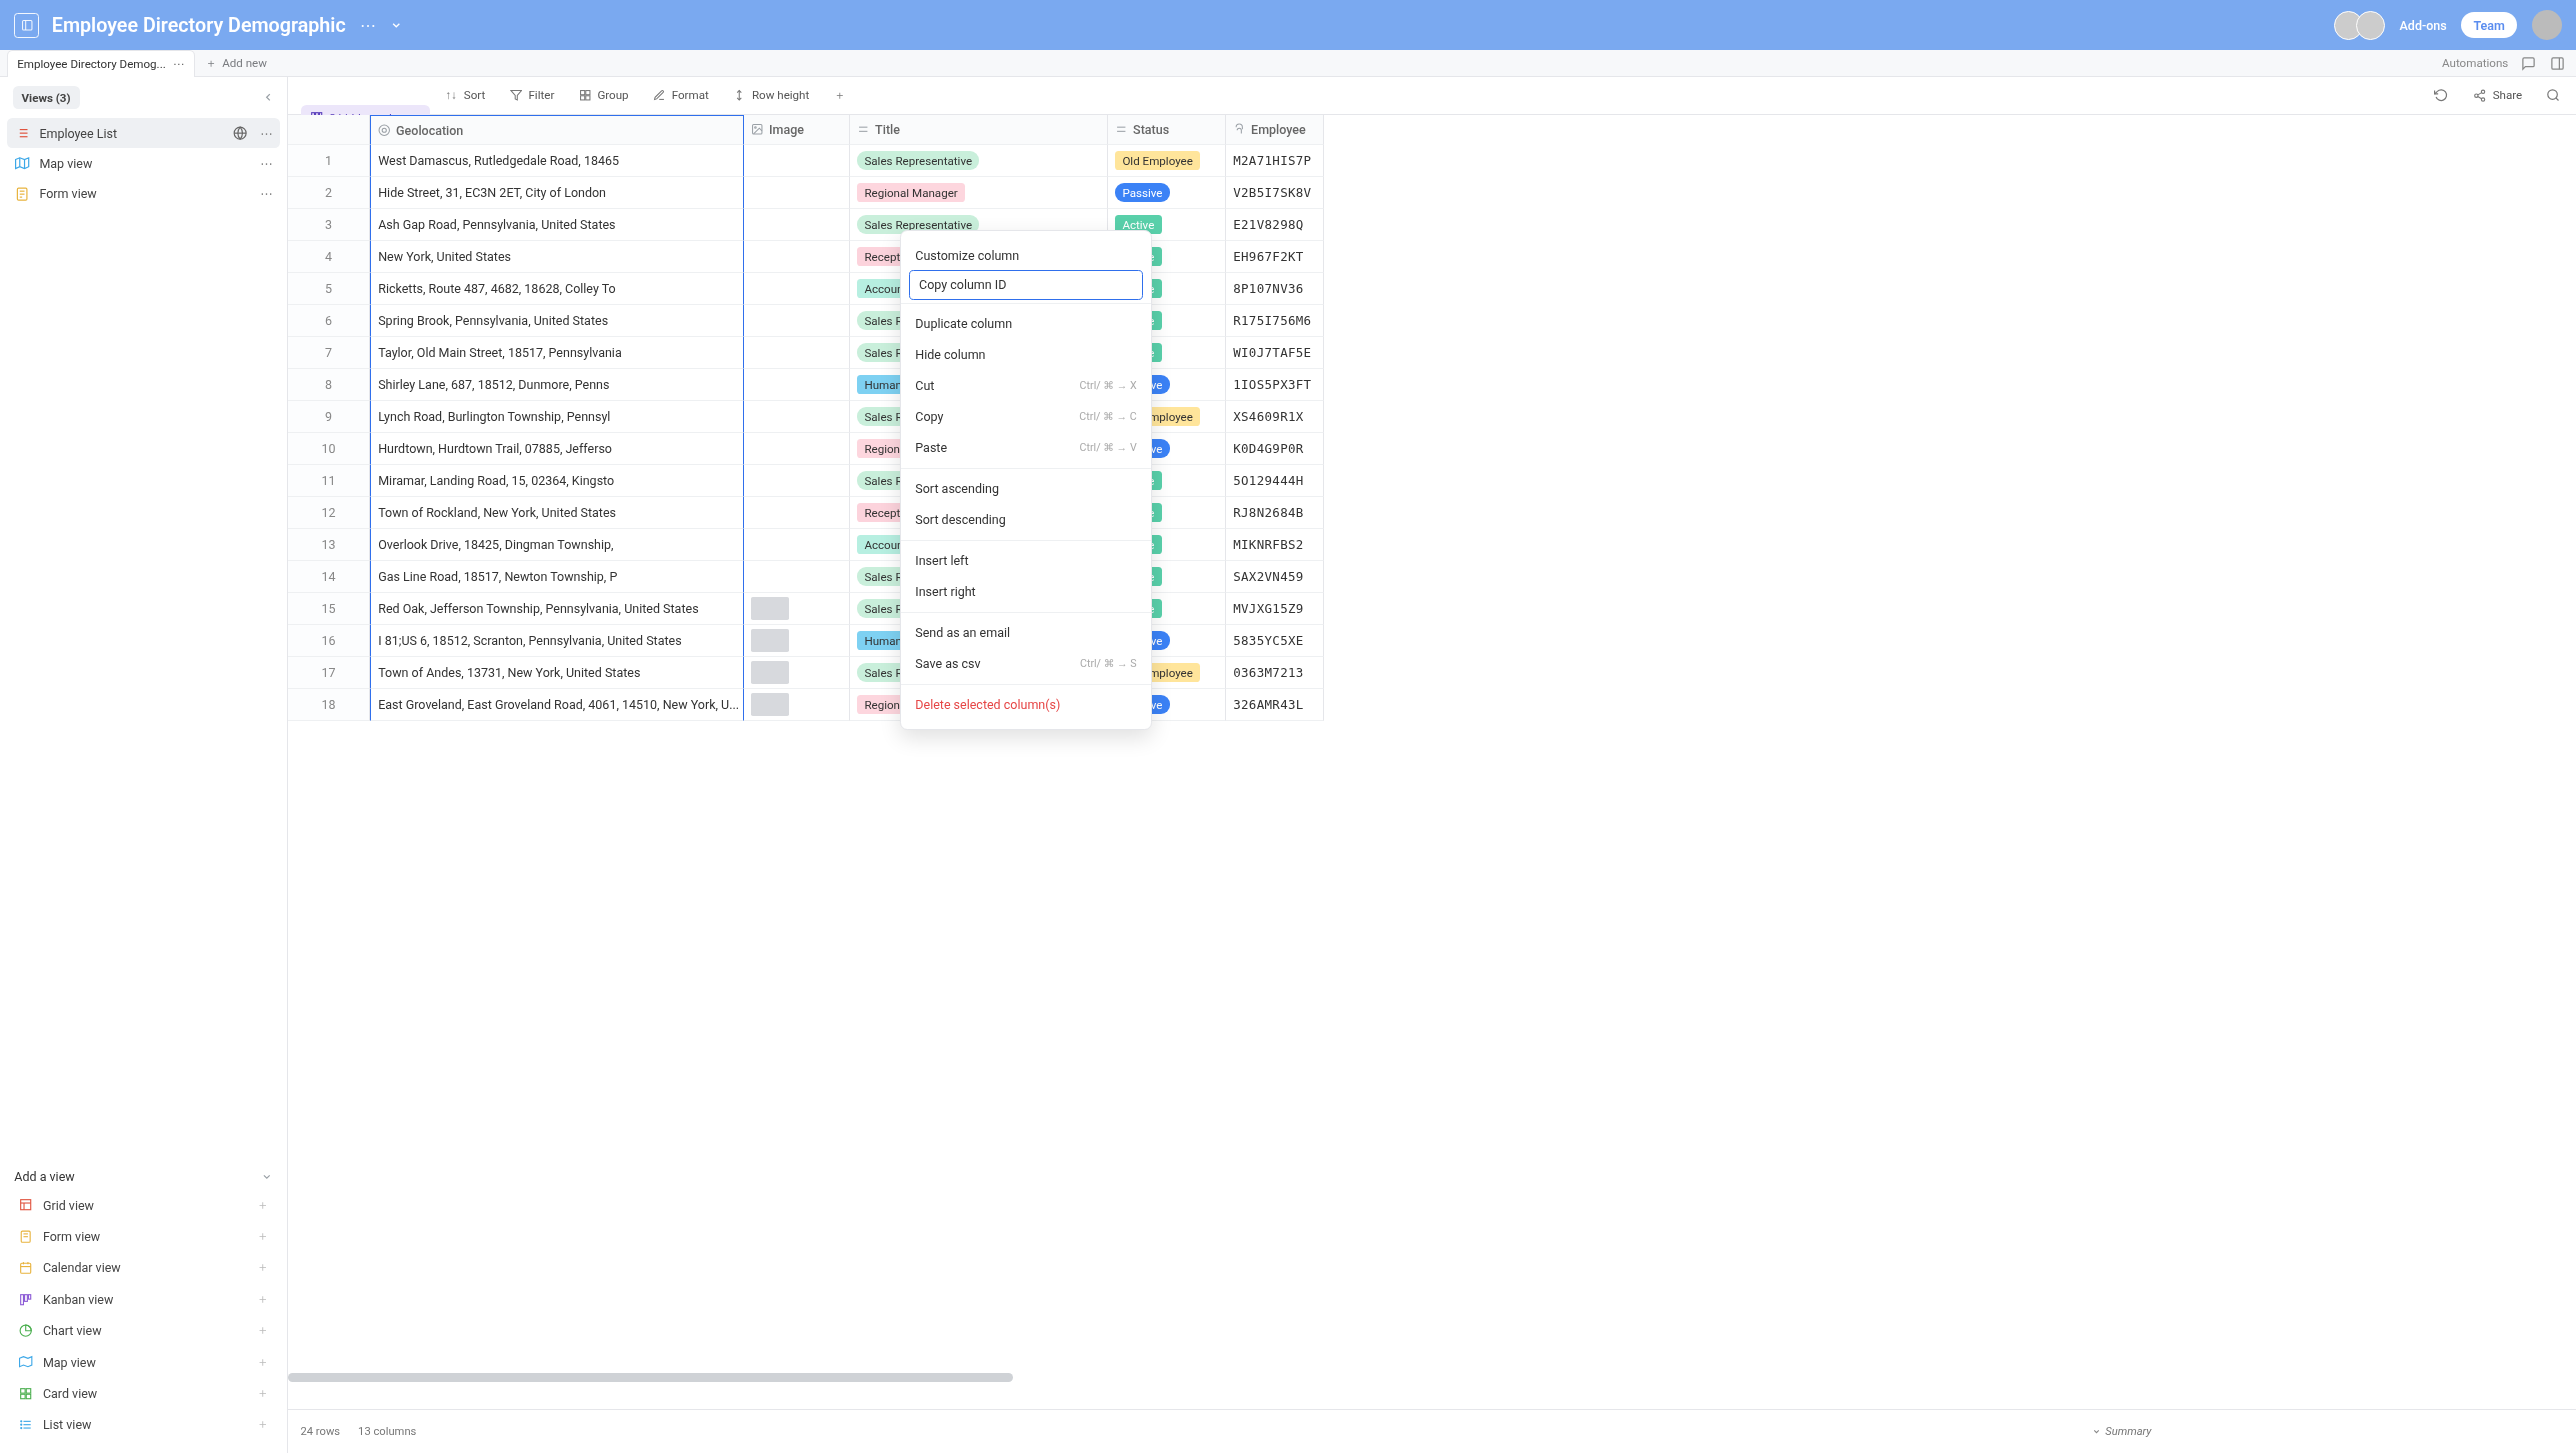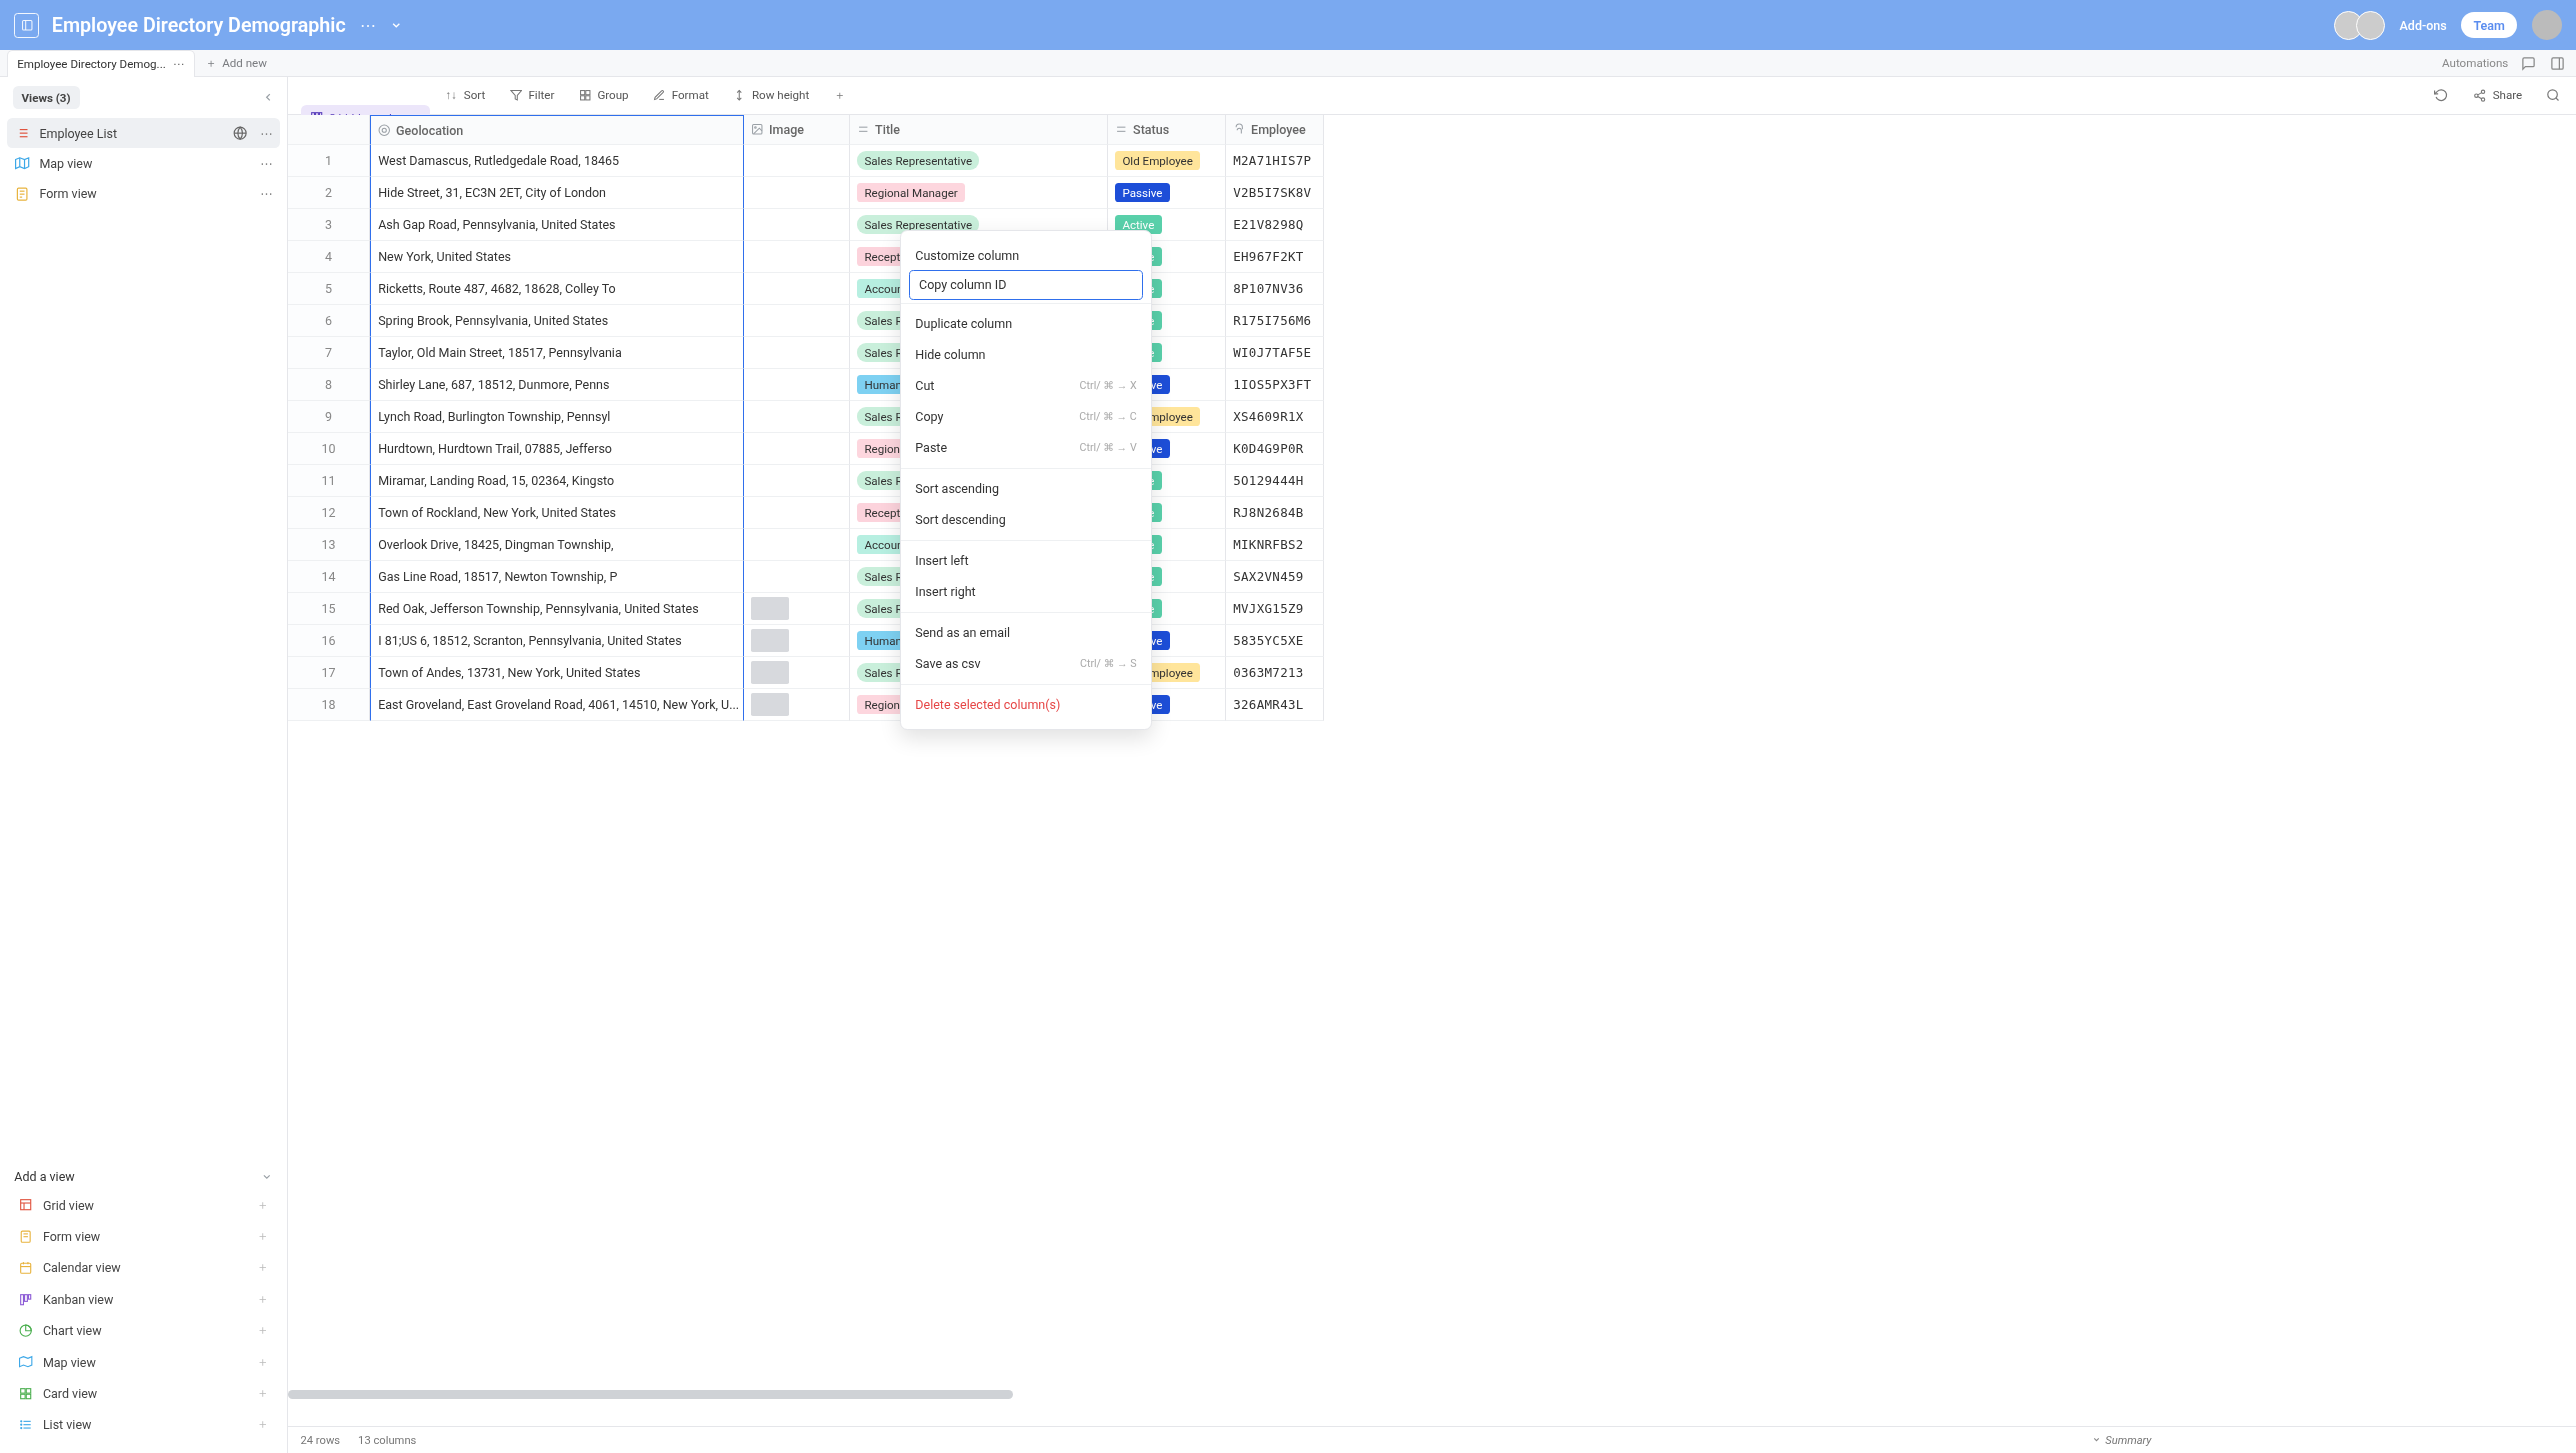--- a/index.html
+++ b/index.html
@@ -69,25 +69,25 @@
 .col-geo { border-left:1.8px solid #2f6fec; border-right:1.8px solid #2f6fec;}
 .col-geo.gh { border-top:1.8px solid #2f6fec;}
 .col-image .img-thumb { width:38px; height:23px; background:#d7d9dd; border-radius:1.8px;}
 .badge { padding:2.7px 7.2px; border-radius:3.6px; font-size:11.6px; }
 .title-sales{background:#c9efdb;border-radius:9px;}
 .title-regional{background:#fdd6de;}
 .title-recep{background:#fcd3dc;}
 .title-account{background:#b7efe1;}
 .title-hr{background:#7ed1f2;}
 .status-old{background:#ffe59b;}
-.status-passive{background:#1d4ed8; color:#fff;}
+.status-passive{background:#3b82f6; color:#fff;border-radius:9px;}
 .status-active{background:#59d0aa; color:#fff;}
 .col-emp{font-family:monospace; letter-spacing:0.3px;}
 
-.footer { height:27px; border-top:0.9px solid #e5e6ea; display:flex; align-items:center; padding:0 12.5px; font-size:11.2px; color:#777; gap:18px;}
+.footer { height:44px; border-top:0.9px solid #e5e6ea; display:flex; align-items:center; padding:0 12.5px; font-size:11.2px; color:#777; gap:18px;}
 .footer .summary{ margin-left:auto; margin-right:412px; cursor:pointer;font-style:italic;}
 .hscroll{ position:absolute; bottom:27px; left:0; height:9px; width:725px; background:#cfd2d6; border-radius:4.5px;}
 
 
 .ctx { position:absolute; top:115px; left:612px; width:252px; background:#fff; border:0.9px solid #e5e6ea; border-radius:7.2px; box-shadow:0 7.2px 21.5px rgba(0,0,0,0.12); padding:9px 0; z-index:50;}
 .ctx-item { display:flex; align-items:center; justify-content:space-between; padding:8px 14.3px; cursor:pointer; font-size:12.5px; color:#333;}
 .ctx-item.highlight { outline:1.8px solid #2f6fec; border-radius:3.6px; margin:0 9px; padding:6.3px 9px;}
 .ctx-sep { height:0.9px; background:#eef0f2; margin:4.5px 0;}
 .ctx-short { color:#aaa; font-size:10.7px;}
 .ctx-danger{ color:#e64646;}

